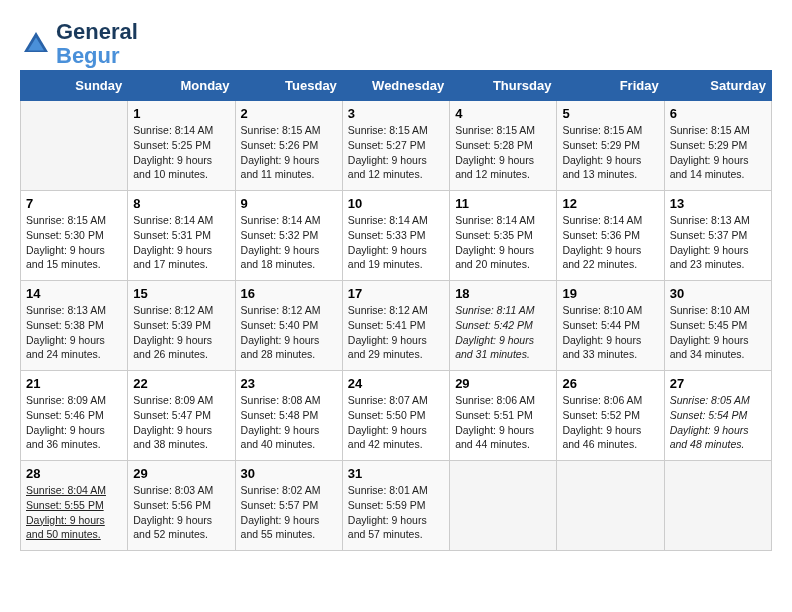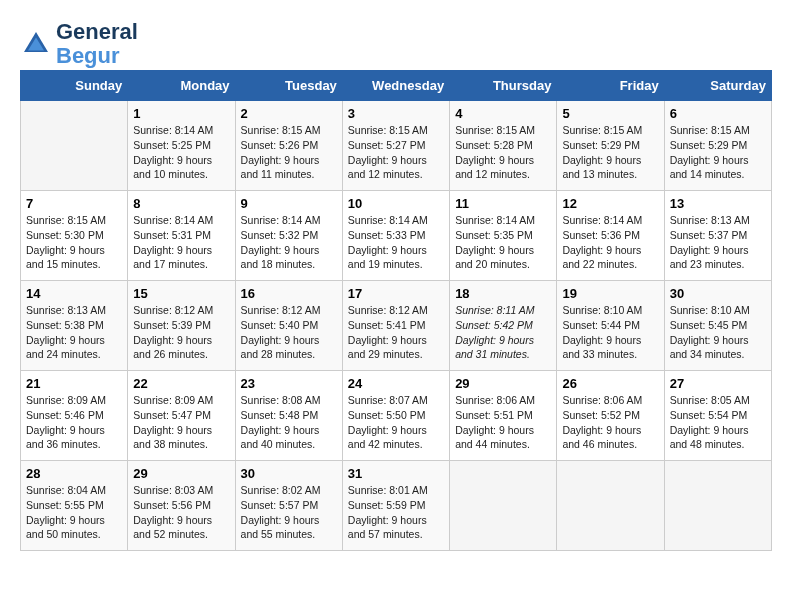--- a/index.html
+++ b/index.html
@@ -299,30 +299,30 @@
         </td>
         <td>
           <div class="day-number">26</div>
           <div class="day-info" style="white-space: pre-line;">Sunrise: 8:06 AM
 Sunset: 5:52 PM
 Daylight: 9 hours
 and 46 minutes.</div>
         </td>
         <td>
           <div class="day-number">27</div>
-          <div class="day-info" style="white-space: pre-line;">Sunrise: 8:05 AM
+          <div class="day-info" style="white-space: pre-line; font-style: italic;">Sunrise: 8:05 AM
 Sunset: 5:54 PM
 Daylight: 9 hours
 and 48 minutes.</div>
         </td>
       </tr>
       <tr>
         <td>
           <div class="day-number">28</div>
-          <div class="day-info" style="white-space: pre-line;">Sunrise: 8:04 AM
+          <div class="day-info" style="white-space: pre-line; text-decoration: underline;">Sunrise: 8:04 AM
 Sunset: 5:55 PM
 Daylight: 9 hours
 and 50 minutes.</div>
         </td>
         <td>
           <div class="day-number">29</div>
           <div class="day-info" style="white-space: pre-line;">Sunrise: 8:03 AM
 Sunset: 5:56 PM
 Daylight: 9 hours
 and 52 minutes.</div>

